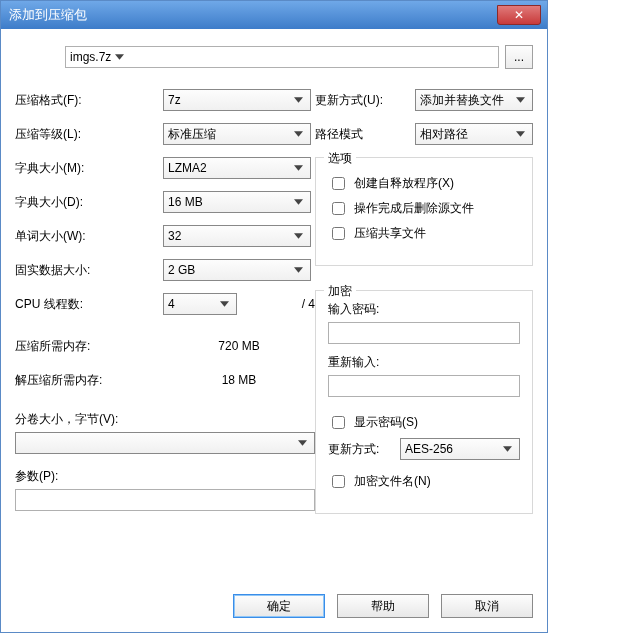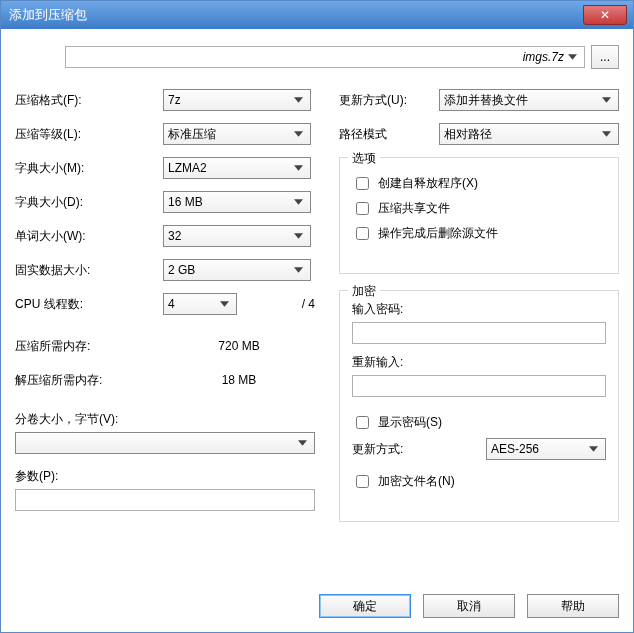--- a/index.html
+++ b/index.html
@@ -1,40 +1,40 @@
 <!DOCTYPE html>
 <html><head>
 <meta charset="utf-8">
 <style>
 * { box-sizing: border-box; font-family: "Microsoft YaHei", "Segoe UI", Tahoma, sans-serif; font-size: 12px; }
 body { margin: 0; background: #fff; }
-.window { width: 634px; height: 633px; border: 1px solid #5a8ac6; background: #fff; position: relative; }
+.window { width: 548px; height: 633px; border: 1px solid #5a8ac6; background: #fff; position: relative; }
 .titlebar { height: 28px; background: linear-gradient(#6fa8e8, #3d7cc9); display: flex; align-items: center; justify-content: space-between; padding: 0 0 0 8px; }
 .titlebar .title { color: #fff; font-size: 13px; }
 .closebtn { width: 44px; height: 20px; background: linear-gradient(#e07a7a, #c83a3a); border: 1px solid #8a2a2a; border-radius: 0 0 3px 3px; margin-right: 6px; display: flex; align-items: center; justify-content: center; color: #fff; font-size: 14px; cursor: pointer; }
 .body { padding: 12px 14px 54px 14px; position: relative; height: calc(100% - 28px); }
 .path-row { margin-left: 50px; color: #000; }
 .archive-row { display: flex; gap: 6px; margin: 4px 0 20px 50px; align-items: center; }
 .combo, select, input[type=text], input[type=password] { border: 1px solid #b0b0b0; height: 22px; background: #fff; padding: 0 4px; }
-.combo.wide { flex: 1; display: flex; align-items: center; justify-content: flex-end; padding: 0 4px; font-style: italic; }
+.combo.wide { flex: 1; display: flex; align-items: center; justify-content: flex-start; padding: 0 4px; }
 .dd { width: 16px; height: 16px; display: inline-flex; align-items: center; justify-content: center; }
 .dd svg { width: 9px; height: 6px; }
 .browse { width: 28px; height: 24px; border: 1px solid #a0a0a0; background: linear-gradient(#fdfdfd,#ececec); display: flex; align-items: center; justify-content: center; cursor: pointer; }
-.cols { display: flex; gap: 24px; }
+.cols { display: flex; }
 .left { flex: 0 0 300px; }
 .right { flex: 1; }
 .row { display: flex; align-items: center; margin-bottom: 12px; min-height: 22px; }
 .lbl { flex: 0 0 148px; color: #000; }
 .lbl2 { flex: 0 0 100px; color: #000; }
 .sel { width: 148px; height: 22px; border: 1px solid #888; background: linear-gradient(#fdfdfd,#f0f0f0); display: flex; align-items: center; justify-content: space-between; padding: 0 4px; cursor: pointer; }
 .sel2 { flex: 1; height: 22px; border: 1px solid #888; background: linear-gradient(#fdfdfd,#f0f0f0); display: flex; align-items: center; justify-content: space-between; padding: 0 4px; cursor: pointer; }
 .sel.slim { width: 74px; }
 .after { margin-left: 8px; text-align: right; flex: 1; }
 .rlabel { text-align: center; flex: 1; }
-.group { border: 1px solid #d8d8d8; padding: 10px 12px 24px; margin-top: 2px; position: relative; }
+.group { border: 1px solid #d8d8d8; padding: 10px 12px 16px; margin-top: 10px; position: relative; }
 .group-title { position: absolute; top: -8px; left: 8px; background: #fff; padding: 0 4px; }
 .chk { display: flex; align-items: center; gap: 6px; margin: 6px 0; }
 .chk input { width: 13px; height: 13px; }
 .fw-input { width: 100%; }
 .btns { position: absolute; bottom: 14px; right: 14px; display: flex; gap: 12px; justify-content: flex-end; }
 .btn { width: 92px; height: 24px; border: 1px solid #8a8a8a; background: linear-gradient(#fdfdfd,#e8e8e8); display: flex; align-items: center; justify-content: center; cursor: pointer; }
 .btn.primary { border: 1px solid #3a8de8; box-shadow: 0 0 0 1px #8fc6f7 inset; }
 .spacer { height: 8px; }
 .mt6 { margin-top: 6px; }
 .hidden-label { color:#000; margin-bottom:4px; display:block;}
@@ -213,25 +213,25 @@
         </div>
 
         <div class="group">
           <span class="group-title">选项</span>
           <label class="chk">
             <input type="checkbox" style="">
             <span>创建自释放程序(X)</span>
           </label>
           <label class="chk">
             <input type="checkbox" style="">
+            <span>操作完成后删除源文件</span>
+          </label>
+          <label class="chk">
+            <input type="checkbox" style="">
             <span>压缩共享文件</span>
-          </label>
-          <label class="chk">
-            <input type="checkbox" style="">
-            <span>操作完成后删除源文件</span>
           </label>
         </div>
 
         <div style="height:14px;"></div>
 
         <div class="group">
           <span class="group-title">加密</span>
           <span class="hidden-label">输入密码:</span>
           <input type="password" class="fw-input" style="">
           <div style="height:10px;"></div>
@@ -260,21 +260,21 @@
         </div>
 
       </div>
     </div>
 
     <div class="btns">
       <div class="btn primary">
           <span>确定</span>
         </div>
       <div class="btn">
+          <span>帮助</span>
+        </div>
+      <div class="btn">
           <span>取消</span>
-        </div>
-      <div class="btn">
-          <span>帮助</span>
         </div>
     </div>
 
   </div>
 </div>
 
 </body></html>

